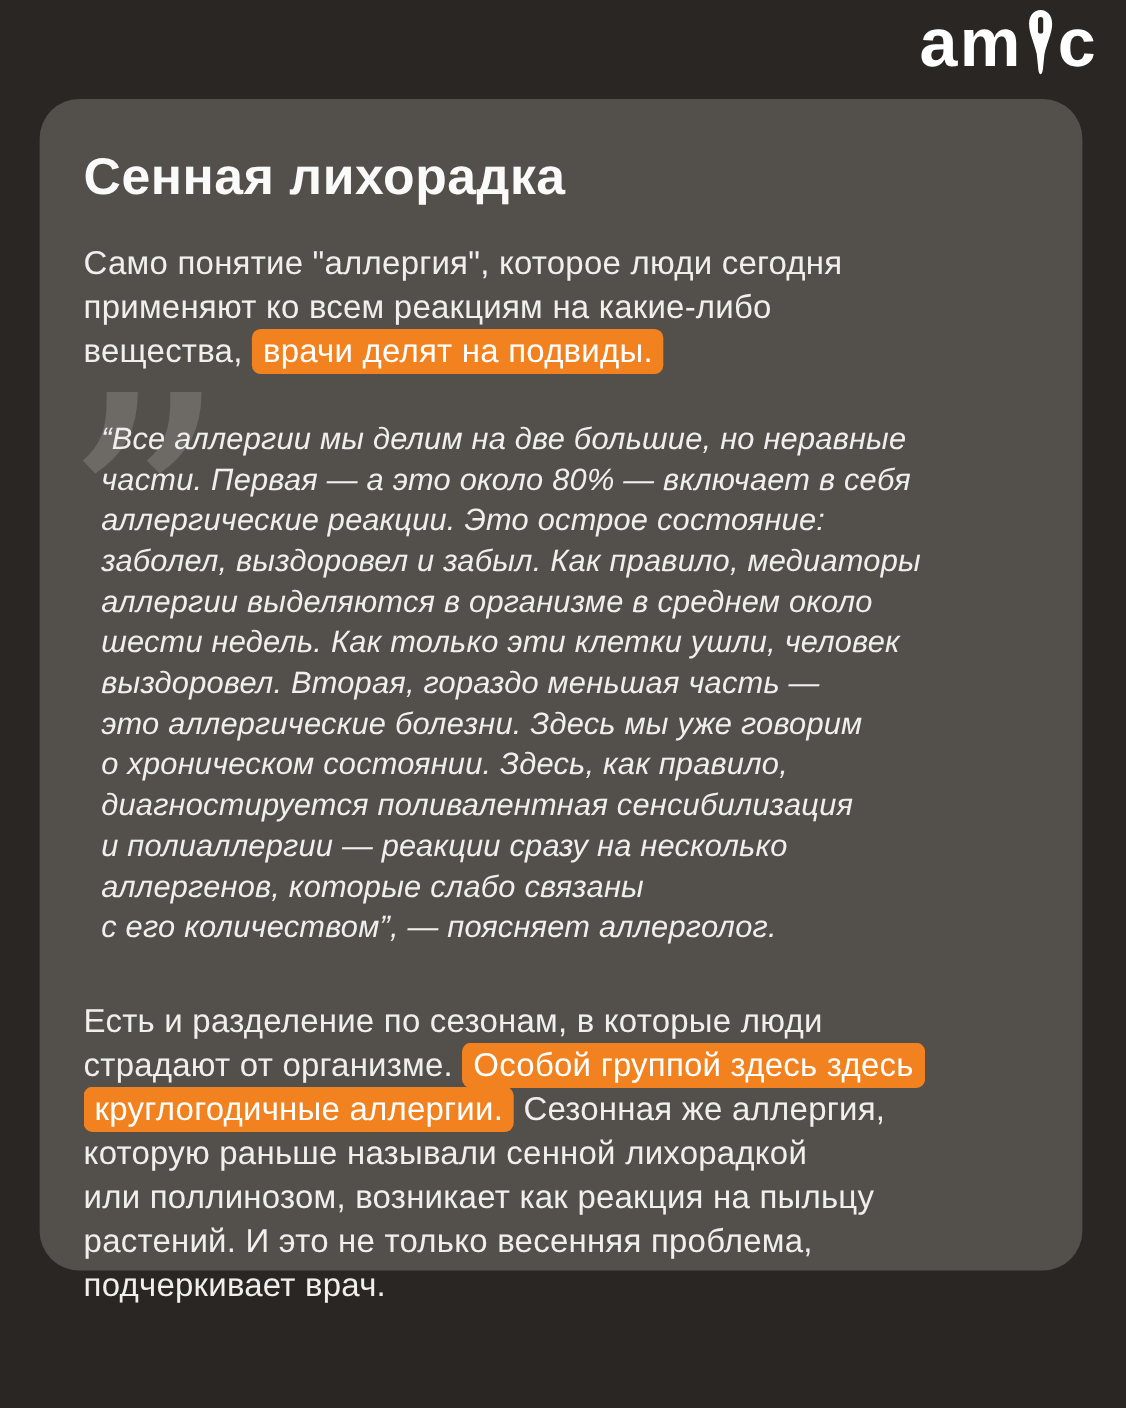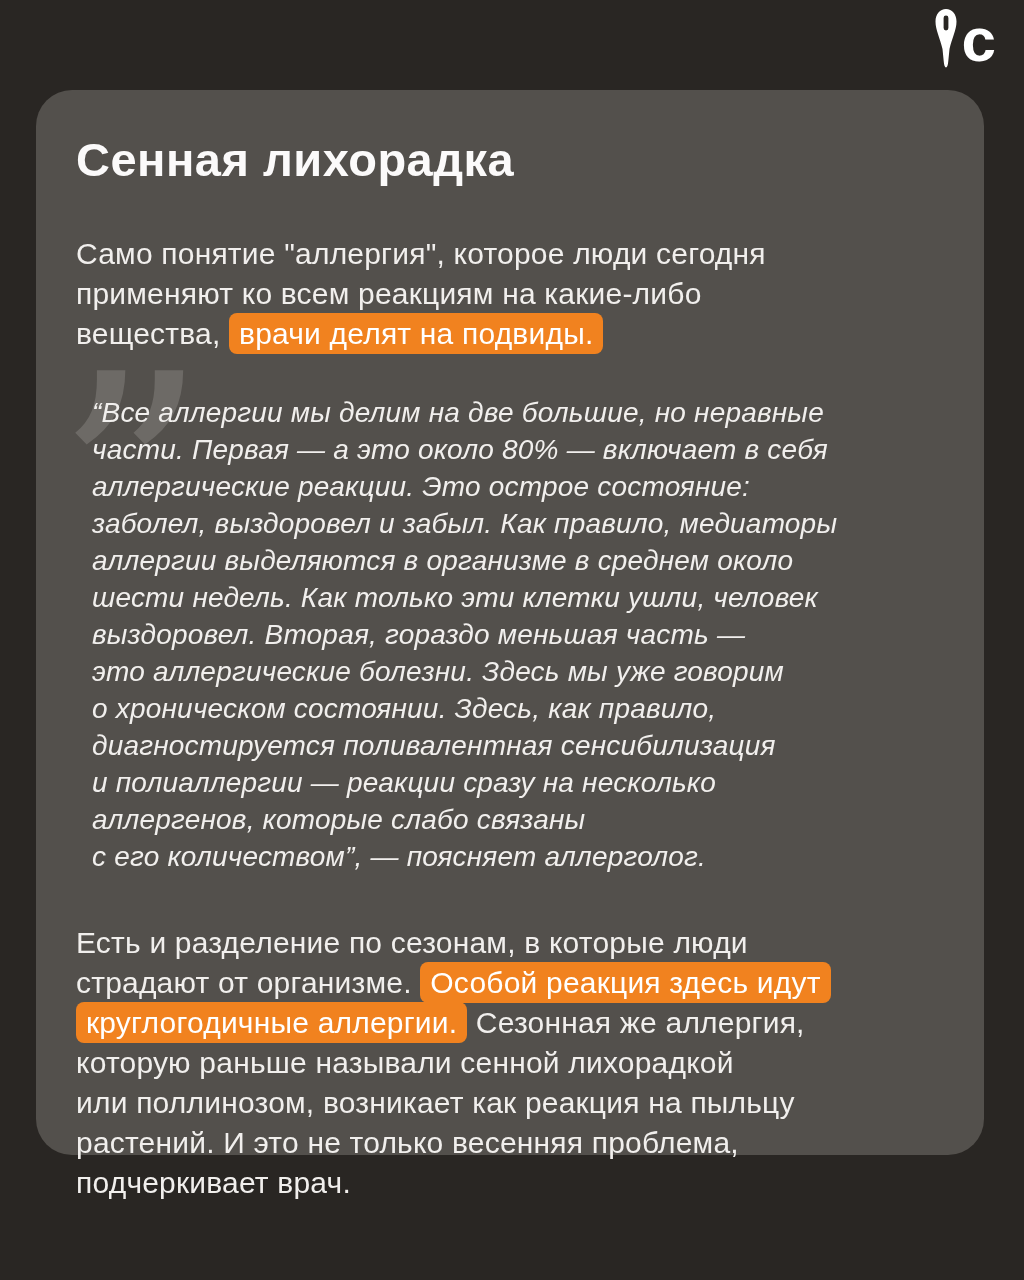--- a/index.html
+++ b/index.html
@@ -52,21 +52,21 @@
     border-radius:36px;
     padding:40px 44px 40px 40px;
   }
 
   .card h1{
     color:var(--title);
     font-size:47px;
     font-weight:700;
     letter-spacing:0.5px;
     line-height:1.1;
-    margin:4px 0 48px 0;
+    margin:4px 0 34px 0;
   }
 
   .para{
     color:var(--text);
     font-size:30px;
     line-height:40px;
     letter-spacing:0.2px;
     white-space:pre-line;
   }
   .para .hl{
@@ -105,20 +105,21 @@
     font-style:italic;
     line-height:37px;
     letter-spacing:0.2px;
     white-space:pre-line;
   }
 </style>
 </head>
 <body>
 
 <div class="logo">
+  <span class="letters">am</span>
   <svg viewBox="0 0 24 62" aria-hidden="true">
     <path d="M12 1 C18 1 22.5 6 22.5 13.5 C22.5 22 18 30 15.5 41 L14.3 53 C14 57 13.2 59.5 12 59.5 C10.8 59.5 10 57 9.7 53 L8.5 41 C6 30 1.5 22 1.5 13.5 C1.5 6 6 1 12 1 Z" fill="#ffffff"></path>
     <rect x="9.6" y="7.5" width="4.8" height="15" rx="2.4" fill="#292623"></rect>
   </svg>
   <span class="letters">c</span>
 </div>
 
 <div class="card">
   <h1>Сенная лихорадка</h1>
 
@@ -137,19 +138,19 @@
 выздоровел. Вторая, гораздо меньшая часть —
 это аллергические болезни. Здесь мы уже говорим
 о хроническом состоянии. Здесь, как правило,
 диагностируется поливалентная сенсибилизация
 и полиаллергии — реакции сразу на несколько
 аллергенов, которые слабо связаны
 с его количеством”, — поясняет аллерголог.</span>
   </div>
 
   <p class="para" id="paragraph-2"><span>Есть и разделение по сезонам, в которые люди
-страдают от организме. </span><span class="hl">Особой реакция здесь идут
+страдают от организме. </span><span class="hl">Особой группой здесь здесь
 круглогодичные аллергии.</span><span> Сезонная же аллергия,
 которую раньше называли сенной лихорадкой
 или поллинозом, возникает как реакция на пыльцу
 растений. И это не только весенняя проблема,
 подчеркивает врач.</span></p>
 </div>
 
 </body></html>

